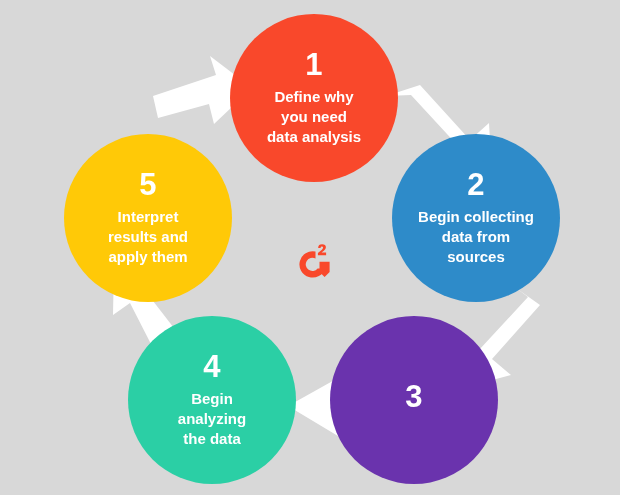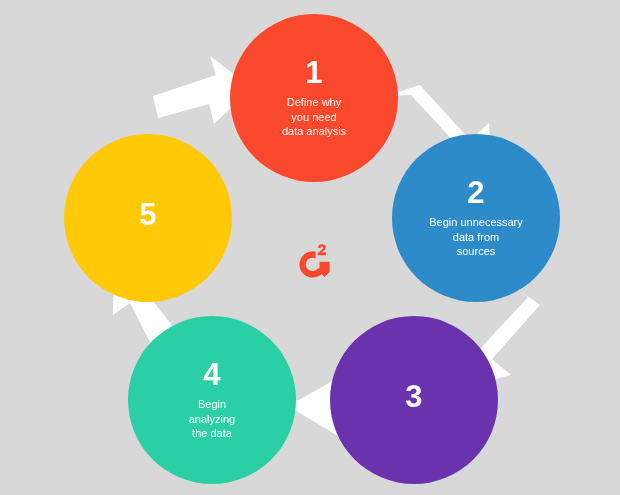--- a/index.html
+++ b/index.html
@@ -39,22 +39,22 @@
     z-index: 3;
   }
   .step-number {
     font-size: 31px;
     font-weight: bold;
     line-height: 1;
     margin-bottom: 7px;
     letter-spacing: 0.5px;
   }
   .step-label {
-    font-size: 11px;
-    font-weight: normal;
+    font-size: 15px;
+    font-weight: bold;
     line-height: 1.33;
     padding: 0 11px;
     white-space: pre-line;
   }
   
   #step-1 { left: 230px; top: 14px;  width: 168px; height: 168px; }
   #step-2 { left: 392px; top: 134px; width: 168px; height: 168px; }
   #step-3 { left: 330px; top: 316px; width: 168px; height: 168px; }
   #step-4 { left: 128px; top: 316px; width: 168px; height: 168px; }
   #step-5 { left: 64px;  top: 134px; width: 168px; height: 168px; }
@@ -99,38 +99,41 @@
 
   <div class="step-node" id="step-1" style="background: rgb(249, 72, 43);">
     <div class="step-number">1</div>
     <div class="step-label">Define why
 you need
 data analysis</div>
   </div>
 
   <div class="step-node" id="step-2" style="background: rgb(46, 139, 201);">
     <div class="step-number">2</div>
-    <div class="step-label">Begin unnecessary
+    <div class="step-label">Begin collecting
 data from
 sources</div>
   </div>
 
   <div class="step-node" id="step-3" style="background: rgb(106, 51, 173);">
     <div class="step-number">3</div>
   </div>
 
   <div class="step-node" id="step-4" style="background: rgb(43, 207, 165);">
     <div class="step-number">4</div>
     <div class="step-label">Begin
 analyzing
 the data</div>
   </div>
 
   <div class="step-node" id="step-5" style="background: rgb(255, 201, 7);">
     <div class="step-number">5</div>
+    <div class="step-label">Interpret
+results and
+apply them</div>
   </div>
 
   <svg id="brand-logo" viewBox="0 0 48 48">
     <g id="g2-logo-paths">
 
       <path d="M27.5,13.5 A13.2,13.2 0 1 0 37.2,30.4 L29.6,30.4 A6.6,6.6 0 1 1 27.5,20.6 Z" fill="#f9482b"></path>
 
       <path d="M30.2,9.6 q0,-3.4 3.9,-3.4 q3.8,0 3.8,3.1 q0,1.9 -2.0,3.4 l-2.4,1.9 l4.6,0 l0,2.6 l-8.2,0 l0,-2.3 l4.0,-3.2 q1.2,-1.0 1.2,-2.1 q0,-1.2 -1.2,-1.2 q-1.3,0 -1.3,1.4 l0,0.3 l-2.4,0 Z" fill="#f9482b"></path>
 
       <path d="M31.5,23.8 L41.6,23.8 L41.6,33.9 L36.6,38.9 L31.5,33.9 Z" fill="#f9482b"></path>

